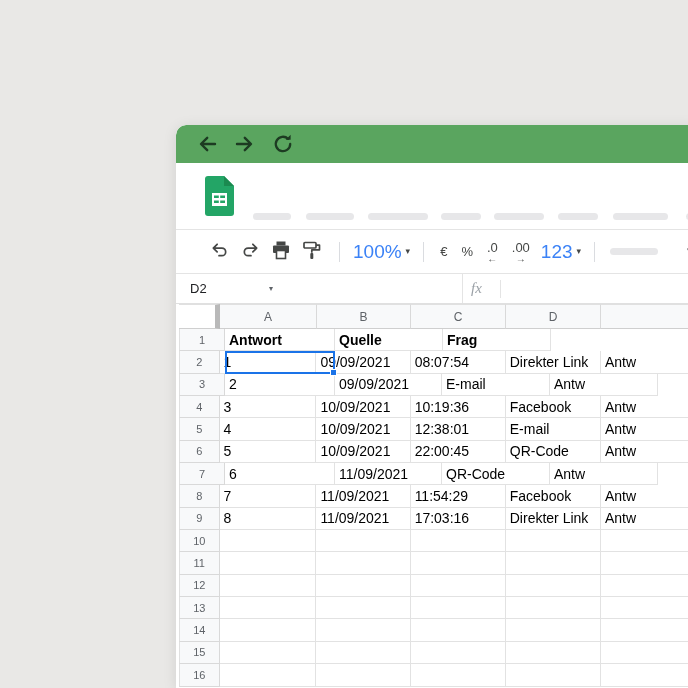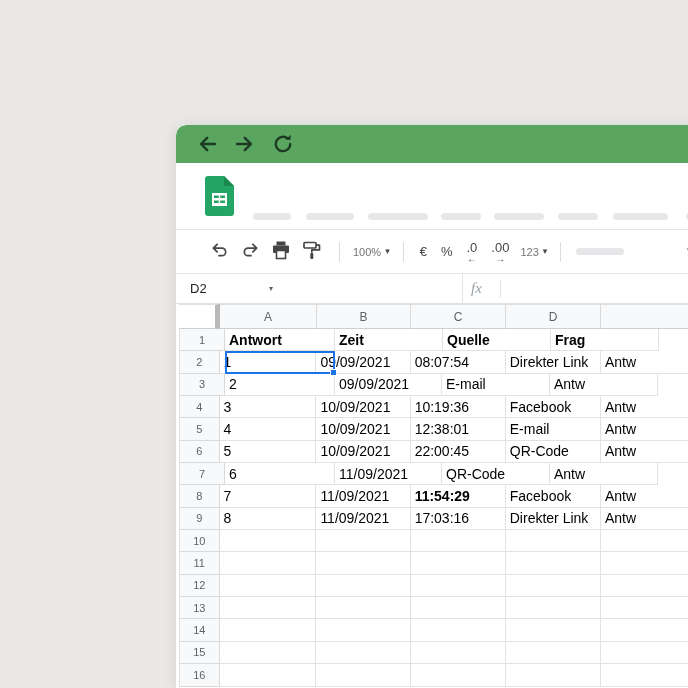--- a/index.html
+++ b/index.html
@@ -32,21 +32,21 @@
   .menu-pills { position:absolute; left:77px; top:50px; height:7px; width:460px; }
   .pill { position:absolute; top:0; height:7px; border-radius:3.5px; background:#e7e7e9; }
 
   
   .toolbar {
     position:absolute; top:105px; left:0; right:0; height:44px; background:#fff;
     border-bottom:1px solid #e4e4e4; display:flex; align-items:center; padding-left:30px;
   }
   .tb-btn { height:28px; min-width:26px; display:flex; align-items:center; justify-content:center; margin-right:5px; color:#454746; }
   .tb-sep { width:1px; height:20px; background:#dadce0; margin:0 9px; }
-  .tb-text { font-size:11px; color:#737373; white-space:nowrap; }
+  .tb-text { font-size:19px; color:#3b82f6; white-space:nowrap; }
   .caret { font-size:9px; color:#454746; margin-left:4px; line-height:1; }
   .zoom-ctl { display:flex; align-items:center; margin:0 4px; }
   .fmt-btn { display:flex; flex-direction:column; align-items:center; justify-content:center; margin:0 7px; color:#454746; }
   .fmt-main { font-size:13px; line-height:13px; }
   .fmt-sub { font-size:10px; line-height:9px; color:#454746; }
   .tb-pill { width:48px; height:7px; border-radius:3.5px; background:#e7e7e9; margin-left:6px; }
   .tb-end-caret { position:absolute; left:507px; top:16px; }
 
   
   .formula-bar {
@@ -218,21 +218,20 @@
         <div class="g-corner" style="width: 46px;"></div>
         <div class="g-colhdr" style="width: 110px;">A</div>
         <div class="g-colhdr" style="width: 107px;">B</div>
         <div class="g-colhdr" style="width: 108px;">C</div>
         <div class="g-colhdr" style="width: 108px;">D</div>
         <div class="g-colhdr" style="width: 108px;"></div>
       </div>
       <div class="g-row">
         <div class="g-rowhdr" style="width: 46px;">1</div>
         <div class="g-cell bold" style="width: 110px;">Antwort</div>
-        <div class="g-cell bold" style="width: 108px;">Zeit</div>
         <div class="g-cell bold" style="width: 108px;">Quelle</div>
         <div class="g-cell bold" style="width: 108px;">Frag</div>
       </div>
       <div class="g-row">
         <div class="g-rowhdr" style="width: 46px;">2</div>
         <div class="g-cell" style="width: 110px;">1</div>
         <div class="g-cell" style="width: 107px;">09/09/2021</div>
         <div class="g-cell" style="width: 108px;">08:07:54</div>
         <div class="g-cell" style="width: 108px;">Direkter Link</div>
         <div class="g-cell" style="width: 108px;">Antw</div>
@@ -272,21 +271,21 @@
         <div class="g-rowhdr" style="width: 46px;">7</div>
         <div class="g-cell" style="width: 110px;">6</div>
         <div class="g-cell" style="width: 107px;">11/09/2021</div>
         <div class="g-cell" style="width: 108px;">QR-Code</div>
         <div class="g-cell" style="width: 108px;">Antw</div>
       </div>
       <div class="g-row">
         <div class="g-rowhdr" style="width: 46px;">8</div>
         <div class="g-cell" style="width: 110px;">7</div>
         <div class="g-cell" style="width: 107px;">11/09/2021</div>
-        <div class="g-cell" style="width: 108px; font-weight: bold;">11:54:29</div>
+        <div class="g-cell" style="width: 108px;">11:54:29</div>
         <div class="g-cell" style="width: 108px;">Facebook</div>
         <div class="g-cell" style="width: 108px;">Antw</div>
       </div>
       <div class="g-row">
         <div class="g-rowhdr" style="width: 46px;">9</div>
         <div class="g-cell" style="width: 110px;">8</div>
         <div class="g-cell" style="width: 107px;">11/09/2021</div>
         <div class="g-cell" style="width: 108px;">17:03:16</div>
         <div class="g-cell" style="width: 108px;">Direkter Link</div>
         <div class="g-cell" style="width: 108px;">Antw</div>

